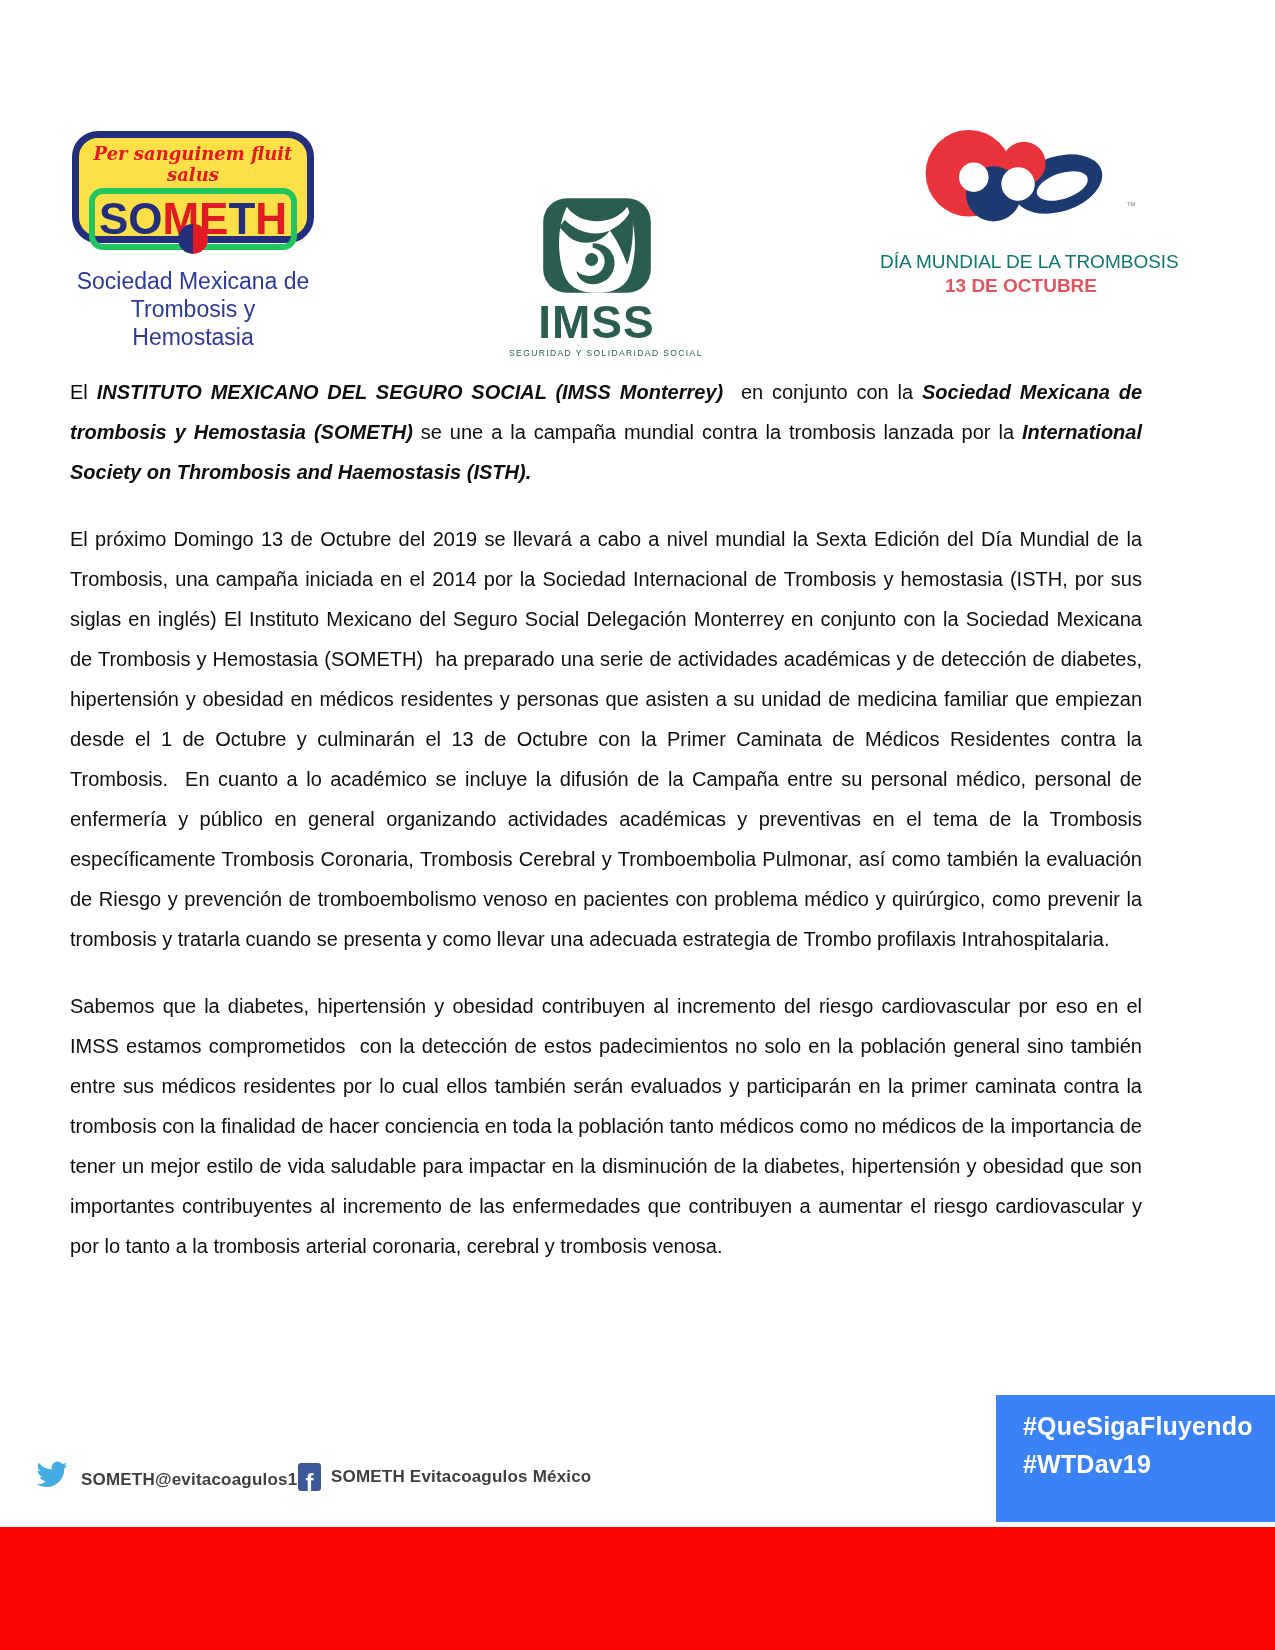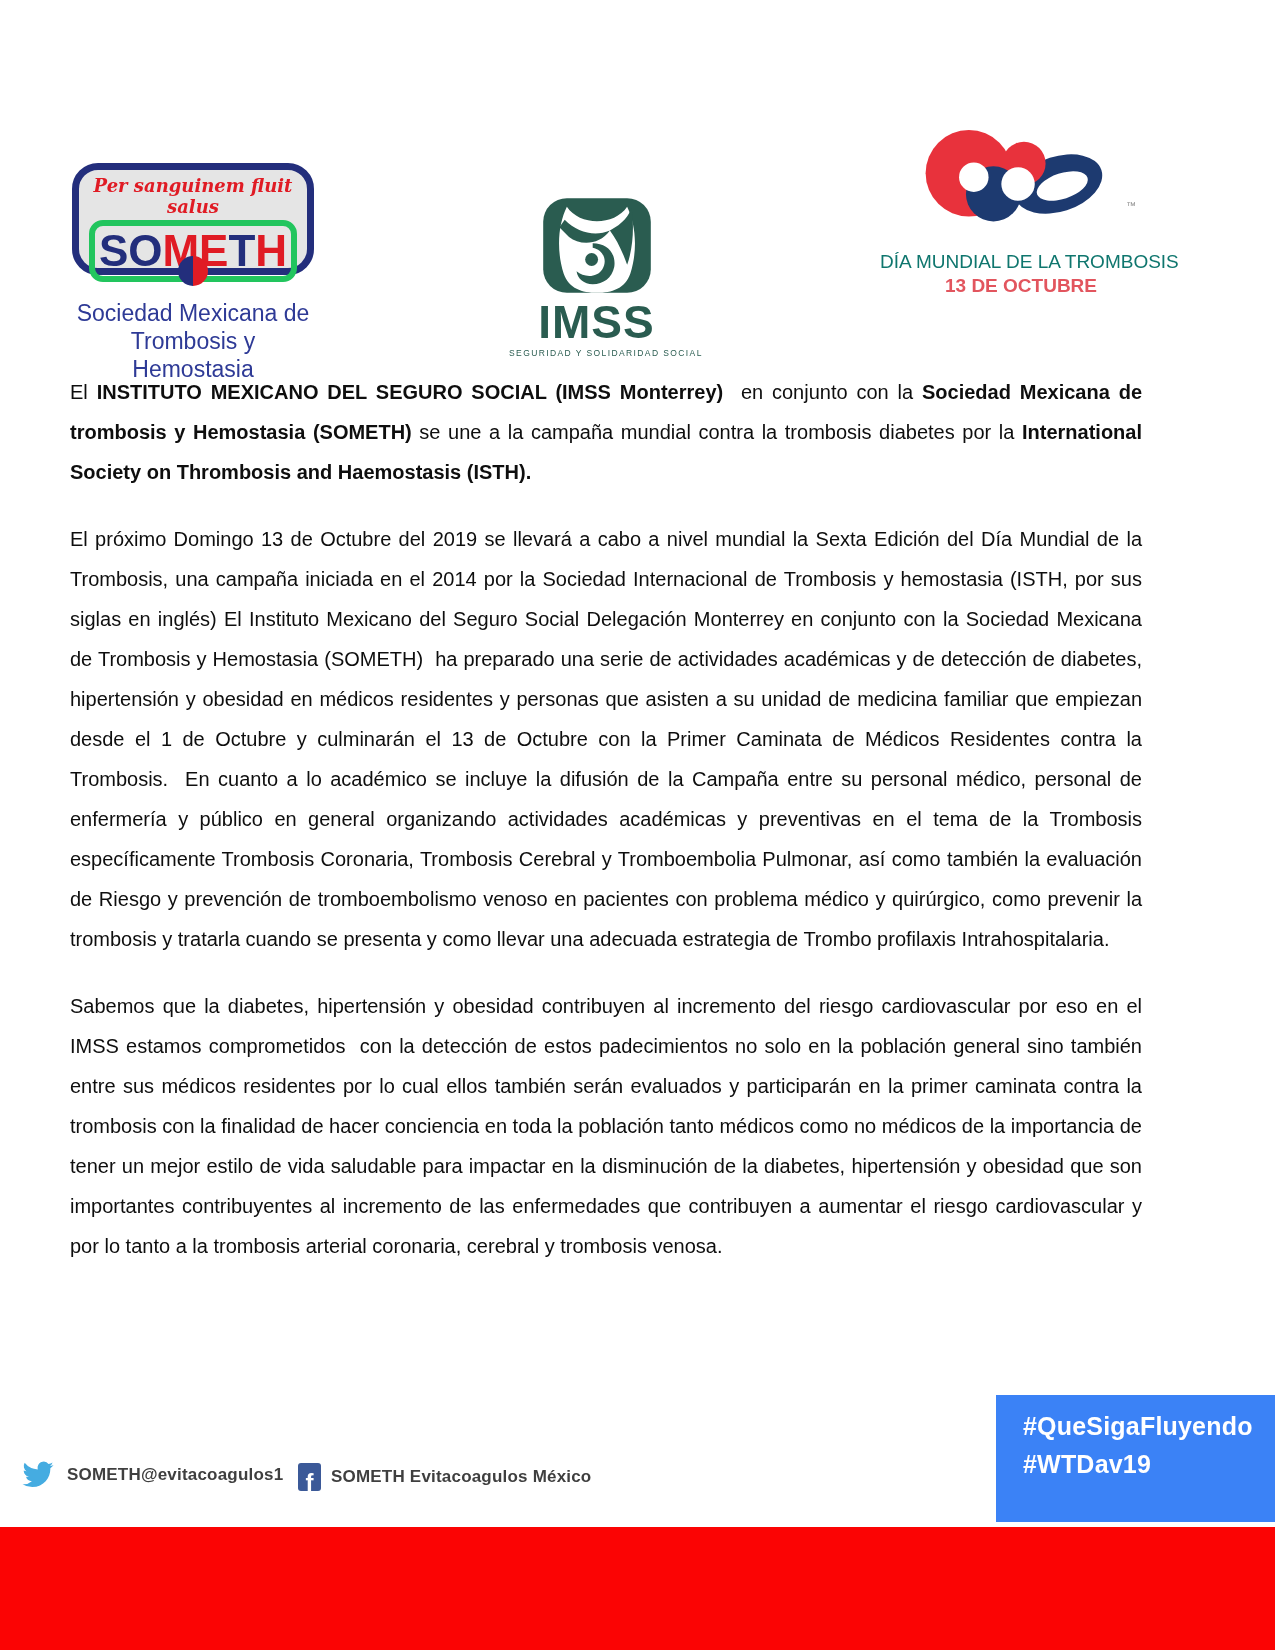--- a/index.html
+++ b/index.html
@@ -1,22 +1,22 @@
 <!DOCTYPE html>
 <html><head>
 <meta charset="utf-8">
 <style>
   html,body{margin:0;padding:0;background:#ffffff;}
   .page{position:relative;width:1275px;height:1650px;background:#ffffff;overflow:hidden;
         font-family:"Liberation Sans",sans-serif;color:#111;}
 
   
   .someth{position:absolute;left:72px;top:131px;width:242px;text-align:center;}
-  .someth-box{position:relative;border:7px solid #232e7c;border-radius:26px;background:#e5e5e5;
-              height:112px;box-sizing:border-box;margin-top:32px;}
+  .someth-box{position:relative;border:7px solid #232e7c;border-radius:26px;background:#fde047;
+              height:112px;box-sizing:border-box;}
   .someth-motto{font-family:"DejaVu Serif","Liberation Serif",serif;font-style:italic;font-weight:bold;
                 color:#e01b24;font-size:18px;margin-top:5px;}
   .someth-inner{position:relative;margin:3px 10px 0 10px;border:6px solid #22c55e;border-radius:14px;
                 height:62px;box-sizing:border-box;display:flex;align-items:center;justify-content:center;
                 font-weight:bold;font-size:44px;letter-spacing:0px;line-height:1;}
   .c-navy{color:#232e7c;} .c-red{color:#e01b24;text-align:center;}
   .someth-circle{position:absolute;left:50%;bottom:-18px;width:30px;height:30px;margin-left:-15px;
                  border-radius:50%;background:linear-gradient(90deg,#232e7c 0 50%,#e01b24 50% 100%);}
   .someth-caption{margin-top:24px;color:#2e3a96;font-size:23px;line-height:28px;font-weight:500;}
 
@@ -25,24 +25,24 @@
   .imss-tagline{color:#2a5c50;font-size:8.5px;letter-spacing:1.4px;margin-top:3px;white-space:nowrap;}
 
   .wtd{position:absolute;left:880px;top:128px;width:282px;text-align:center;}
   .wtd-title{color:#0f766e;font-weight:normal;font-size:19px;line-height:24px;white-space:nowrap;}
   .wtd-sub{color:#e2555e;font-weight:bold;font-size:19px;line-height:24px;}
 
   
   .doc-body{position:absolute;left:70px;top:372px;width:1072px;font-size:20px;line-height:40px;
             text-align:justify;color:#0e0e0e;}
   .doc-body p{margin:0 0 27px 0;}
-  .b{font-weight:bold;}
+  .b{font-weight:bold;font-style:italic;}
 
   
-  .tw-group{position:absolute;left:19px;top:1459px;display:flex;align-items:center;gap:10px;}
+  .tw-group{position:absolute;left:33px;top:1459px;display:flex;align-items:flex-end;gap:10px;}
   .fb-group{position:absolute;left:298px;top:1463px;display:flex;align-items:center;gap:10px;}
   .social-label{color:#3f3f3f;font-size:17px;font-weight:600;letter-spacing:0.2px;}
   .fb-icon{width:23px;height:28px;background:#3b5998;border-radius:3px;overflow:hidden;
            display:flex;align-items:flex-end;justify-content:center;}
   .fb-icon span{color:#fff;font-weight:bold;font-size:24px;line-height:26px;margin-bottom:-5px;}
 
   .hashtag-box{position:absolute;left:996px;top:1395px;width:279px;height:127px;background:#3b82f6;
                box-sizing:border-box;padding:12px 0 0 27px;}
   .hashtag-box div{color:#ffffff;font-weight:bold;font-size:25px;line-height:38px;letter-spacing:0.2px;}
 
@@ -92,21 +92,21 @@
       <circle cx="97" cy="67" r="28" fill="#1d3a70"></circle>
       <circle cx="77" cy="50" r="15" fill="#ffffff"></circle>
       <circle cx="122" cy="57" r="17" fill="#ffffff"></circle>
       <text x="232" y="82" font-size="10" fill="#8a8a8a">™</text>
     </svg>
     <div class="wtd-title">DÍA MUNDIAL DE LA TROMBOSIS</div>
     <div class="wtd-sub">13 DE OCTUBRE</div>
   </div>
 
   <div class="doc-body">
-    <p><span>El </span><span class="b">INSTITUTO MEXICANO DEL SEGURO SOCIAL (IMSS Monterrey)</span><span>&nbsp; en conjunto con la </span><span class="b">Sociedad Mexicana de trombosis y Hemostasia (SOMETH)</span><span> se une a la campaña mundial contra la trombosis diabetes por la </span><span class="b">International Society on Thrombosis and Haemostasis (ISTH).</span></p>
+    <p><span>El </span><span class="b">INSTITUTO MEXICANO DEL SEGURO SOCIAL (IMSS Monterrey)</span><span>&nbsp; en conjunto con la </span><span class="b">Sociedad Mexicana de trombosis y Hemostasia (SOMETH)</span><span> se une a la campaña mundial contra la trombosis lanzada por la </span><span class="b">International Society on Thrombosis and Haemostasis (ISTH).</span></p>
     <p>El próximo Domingo 13 de Octubre del 2019 se llevará a cabo a nivel mundial la Sexta Edición del Día Mundial de la Trombosis, una campaña iniciada en el 2014 por la Sociedad Internacional de Trombosis y hemostasia (ISTH, por sus siglas en inglés) El Instituto Mexicano del Seguro Social Delegación Monterrey en conjunto con la Sociedad Mexicana de Trombosis y Hemostasia (SOMETH)&nbsp; ha preparado una serie de actividades académicas y de detección de diabetes, hipertensión y obesidad en médicos residentes y personas que asisten a su unidad de medicina familiar que empiezan desde el 1 de Octubre y culminarán el 13 de Octubre con la Primer Caminata de Médicos Residentes contra la Trombosis.&nbsp; En cuanto a lo académico se incluye la difusión de la Campaña entre su personal médico, personal de enfermería y público en general organizando actividades académicas y preventivas en el tema de la Trombosis específicamente Trombosis Coronaria, Trombosis Cerebral y Tromboembolia Pulmonar, así como también la evaluación de Riesgo y prevención de tromboembolismo venoso en pacientes con problema médico y quirúrgico, como prevenir la trombosis y tratarla cuando se presenta y como llevar una adecuada estrategia de Trombo profilaxis Intrahospitalaria.</p>
     <p>Sabemos que la diabetes, hipertensión y obesidad contribuyen al incremento del riesgo cardiovascular por eso en el IMSS estamos comprometidos&nbsp; con la detección de estos padecimientos no solo en la población general sino también entre sus médicos residentes por lo cual ellos también serán evaluados y participarán en la primer caminata contra la trombosis con la finalidad de hacer conciencia en toda la población tanto médicos como no médicos de la importancia de tener un mejor estilo de vida saludable para impactar en la disminución de la diabetes, hipertensión y obesidad que son importantes contribuyentes al incremento de las enfermedades que contribuyen a aumentar el riesgo cardiovascular y por lo tanto a la trombosis arterial coronaria, cerebral y trombosis venosa.</p>
   </div>
 
   <div class="tw-group">
     <svg width="38" height="31" viewBox="0 0 24 24">
       <path fill="#45ace1" d="M23.95 4.57a10 10 0 0 1-2.82.77 4.96 4.96 0 0 0 2.16-2.72c-.95.56-2.01.96-3.13 1.18A4.92 4.92 0 0 0 16.62 2c-2.72 0-4.92 2.2-4.92 4.92 0 .39.04.76.12 1.12A13.98 13.98 0 0 1 1.67 2.9a4.92 4.92 0 0 0 1.52 6.57 4.9 4.9 0 0 1-2.23-.61v.06c0 2.38 1.7 4.37 3.95 4.83a4.94 4.94 0 0 1-2.22.08 4.93 4.93 0 0 0 4.6 3.42A9.87 9.87 0 0 1 0 19.54a13.94 13.94 0 0 0 7.55 2.21c9.06 0 14.01-7.5 14.01-14.01 0-.21 0-.42-.02-.63A10.02 10.02 0 0 0 24 4.59z"></path>
     </svg>
     <span class="social-label">SOMETH@evitacoagulos1</span>
   </div>

